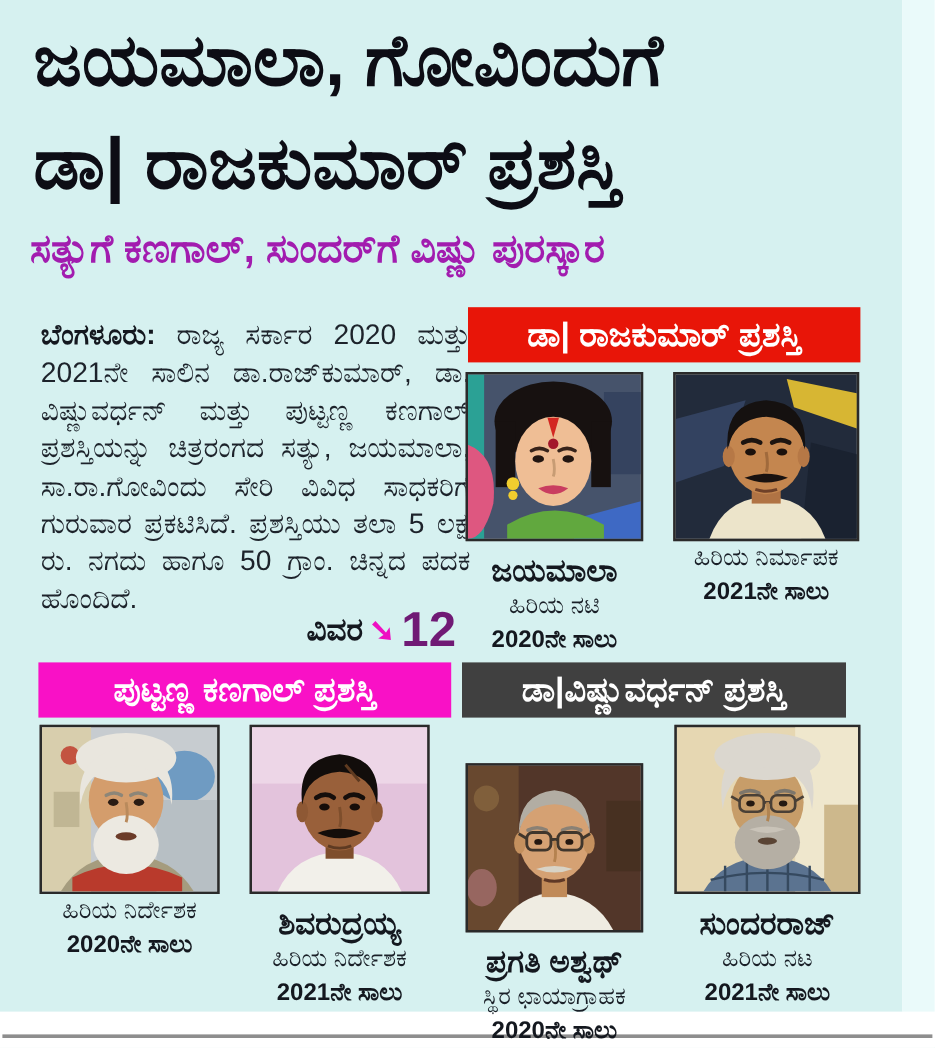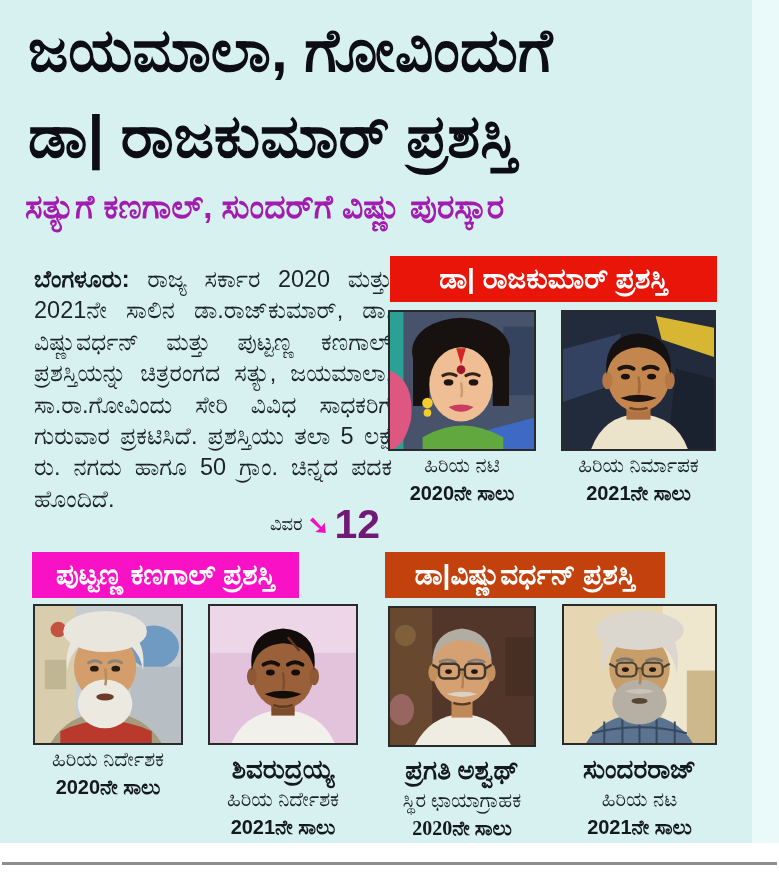--- a/index.html
+++ b/index.html
@@ -12,43 +12,43 @@
   .headline{position:absolute;left:28px;top:8px;width:724px;color:#0d0d15;font-weight:700;
             font-size:60px;line-height:86px;white-space:nowrap;}
   .subheadline{position:absolute;left:25px;top:188px;width:727px;color:#a21caf;font-weight:700;
             font-size:33px;white-space:nowrap;}
 
   .body-text{position:absolute;left:22px;top:252px;width:358px;font-size:23.5px;line-height:31.4px;
             text-align:justify;color:#1d232b;font-weight:500;margin:12px;}
   .dateline{font-weight:700;color:#14181f;}
   .more-ref{position:absolute;left:190px;top:501px;width:190px;display:flex;align-items:center;
             justify-content:flex-end;gap:5px;}
-  .more-label{font-size:18px;font-weight:400;color:#14181f;}
+  .more-label{font-size:26px;font-weight:700;color:#14181f;}
   .more-arrow{font-size:26px;font-weight:700;color:#ee10c2;line-height:1;}
   .more-page{font-size:41px;font-weight:700;color:#701a75;}
 
   .banner{position:absolute;display:flex;align-items:center;justify-content:center;color:#ffffff;
           font-weight:700;font-size:28px;white-space:nowrap;}
   .banner-red{left:390px;top:256px;width:327px;height:46px;background:#e81508;}
-  .banner-magenta{left:32px;top:552px;width:267px;height:46px;background:#f911c6;}
-  .banner-blue{left:385px;top:552px;width:280px;height:46px;background:#c2410c;}
+  .banner-magenta{left:32px;top:552px;width:344px;height:46px;background:#f911c6;}
+  .banner-blue{left:385px;top:552px;width:320px;height:46px;background:#404040;}
 
   figure.person{position:absolute;margin:0;display:flex;flex-direction:column;}
   .photo{height:141px;border:2px solid #2a2a2a;box-sizing:border-box;background:#888;}
   .photo svg{display:block;width:100%;height:100%;}
   figcaption{text-align:center;}
   .pname{margin-top:9px;font-size:26px;font-weight:700;color:#14181f;white-space:nowrap;}
   .prole{margin-top:3px;font-size:20px;font-weight:500;color:#1a2028;white-space:nowrap;}
   .pyear{margin-top:5px;font-size:20px;font-weight:700;color:#14181f;white-space:nowrap;}
 
   .p-jayamala{left:388px;top:310px;width:148px;}
   .p-govindu{left:561px;top:310px;width:155px;}
   .p-sathyu{left:33px;top:604px;width:150px;}
   .p-shivarudraiah{left:208px;top:604px;width:150px;}
-  .p-ashwath{left:388px;top:606px;width:148px;font-family:Liberation Serif, serif;}
+  .p-ashwath{left:388px;top:636px;width:148px;}
   .p-sundararaj{left:562px;top:604px;width:155px;}
 </style>
 </head>
 <body>
 
 <div class="page">
   <div class="bg-main"></div>
   <div class="bg-strip"></div>
   <div class="bottom-rule"></div>
 
@@ -90,20 +90,21 @@
         <path d="M79,65 Q86,61 93,65" stroke="#37231a" stroke-width="3" fill="none" stroke-linecap="round"></path>
         <ellipse cx="61" cy="72" rx="5" ry="3.2" fill="#221510"></ellipse>
         <ellipse cx="87" cy="72" rx="5" ry="3.2" fill="#221510"></ellipse>
         <path d="M74,72 Q76,82 74,87" stroke="#c79c74" stroke-width="2.5" fill="none"></path>
         <path d="M61,97 Q74,92 87,97 Q74,107 61,97 Z" fill="#c93d60"></path>
         <circle cx="39" cy="93" r="5.5" fill="#f1cd2e"></circle>
         <circle cx="39" cy="103" r="4" fill="#f1cd2e"></circle>
       </svg>
     </div>
     <figcaption>
+      <div class="pname">ಜಯಮಾಲಾ</div>
       <div class="prole">ಹಿರಿಯ ನಟಿ</div>
       <div class="pyear">2020ನೇ ಸಾಲು</div>
     </figcaption>
   </figure>
 
   <figure class="person p-govindu">
     <div class="photo">
       <svg viewBox="0 0 150 140" preserveAspectRatio="none">
         <rect width="150" height="140" fill="#222b3b"></rect>
         <path d="M92,4 L150,16 L150,46 L98,28 Z" fill="#d7b633"></path>

